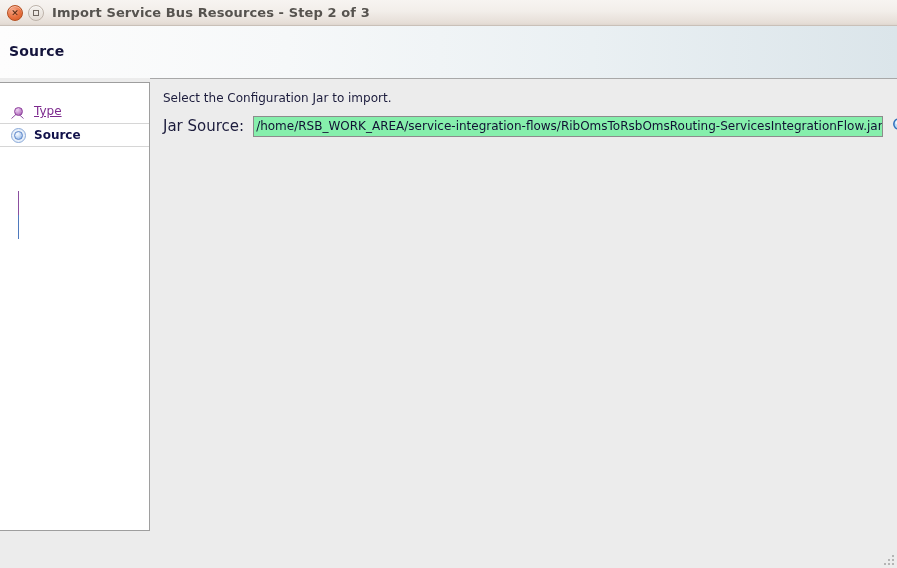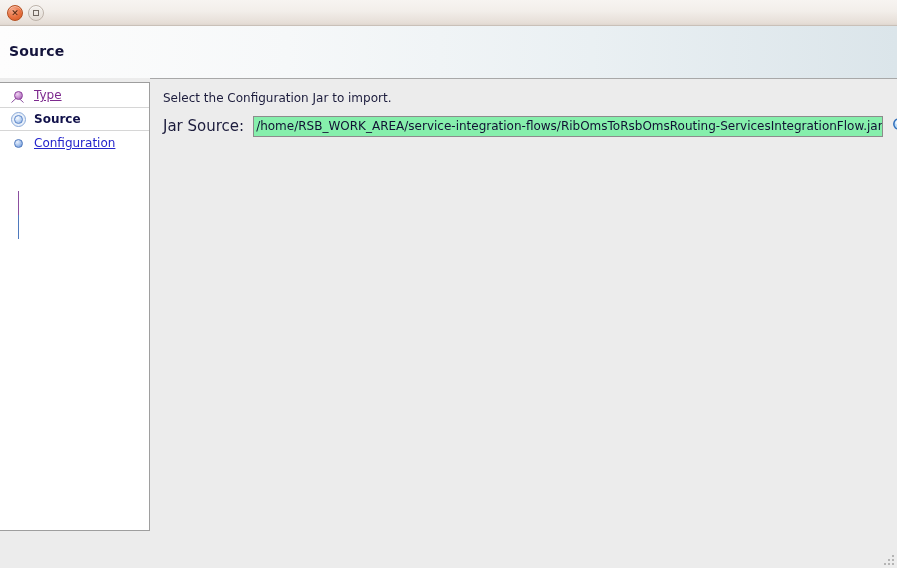--- a/index.html
+++ b/index.html
@@ -110,20 +110,21 @@
     left: 0; top: 82px;
     width: 150px;
     height: 449px;
     background: #ffffff;
     border: 1px solid #9e9e9e;
     border-left: none;
     box-sizing: border-box;
   }
   .nav-list {
     position: relative;
+    margin-top: 16px;
     text-align: center;
   }
   .nav-row {
     position: relative;
     height: 24px;
     display: flex;
     align-items: center;
     padding-left: 11px;
     box-sizing: border-box;
   }
@@ -290,20 +291,21 @@
 
   <div class="titlebar">
     <div class="tb-buttons">
       <div class="tb-btn tb-close">
         <span class="glyph">✕</span>
       </div>
       <div class="tb-btn tb-max">
         <span class="sq"></span>
       </div>
     </div>
+    <div class="title-text">Import Service Bus Resources - Step 2 of 3</div>
   </div>
 
   <div class="banner">
     <div class="banner-title">Source</div>
   </div>
 
   <div class="sidebar">
     <div class="connector c1"></div>
     <div class="connector c2"></div>
 
@@ -320,26 +322,20 @@
       </div>
 
       <div class="nav-row current">
         <span class="node">
           <span class="ring"></span>
           <span class="bead blue-current"></span>
         </span>
         <span class="nav-label current">Source</span>
       </div>
 
-      <div class="nav-row">
-        <span class="node">
-          <span class="bead blue"></span>
-        </span>
-        <span class="nav-label link">Configuration</span>
-      </div>
 
     </div>
   </div>
 
   <div class="content">
     <div class="instruction">Select the Configuration Jar to import.</div>
 
     <div class="field-row">
       <span class="field-label">Jar Source:</span>
       <div class="text-input">

